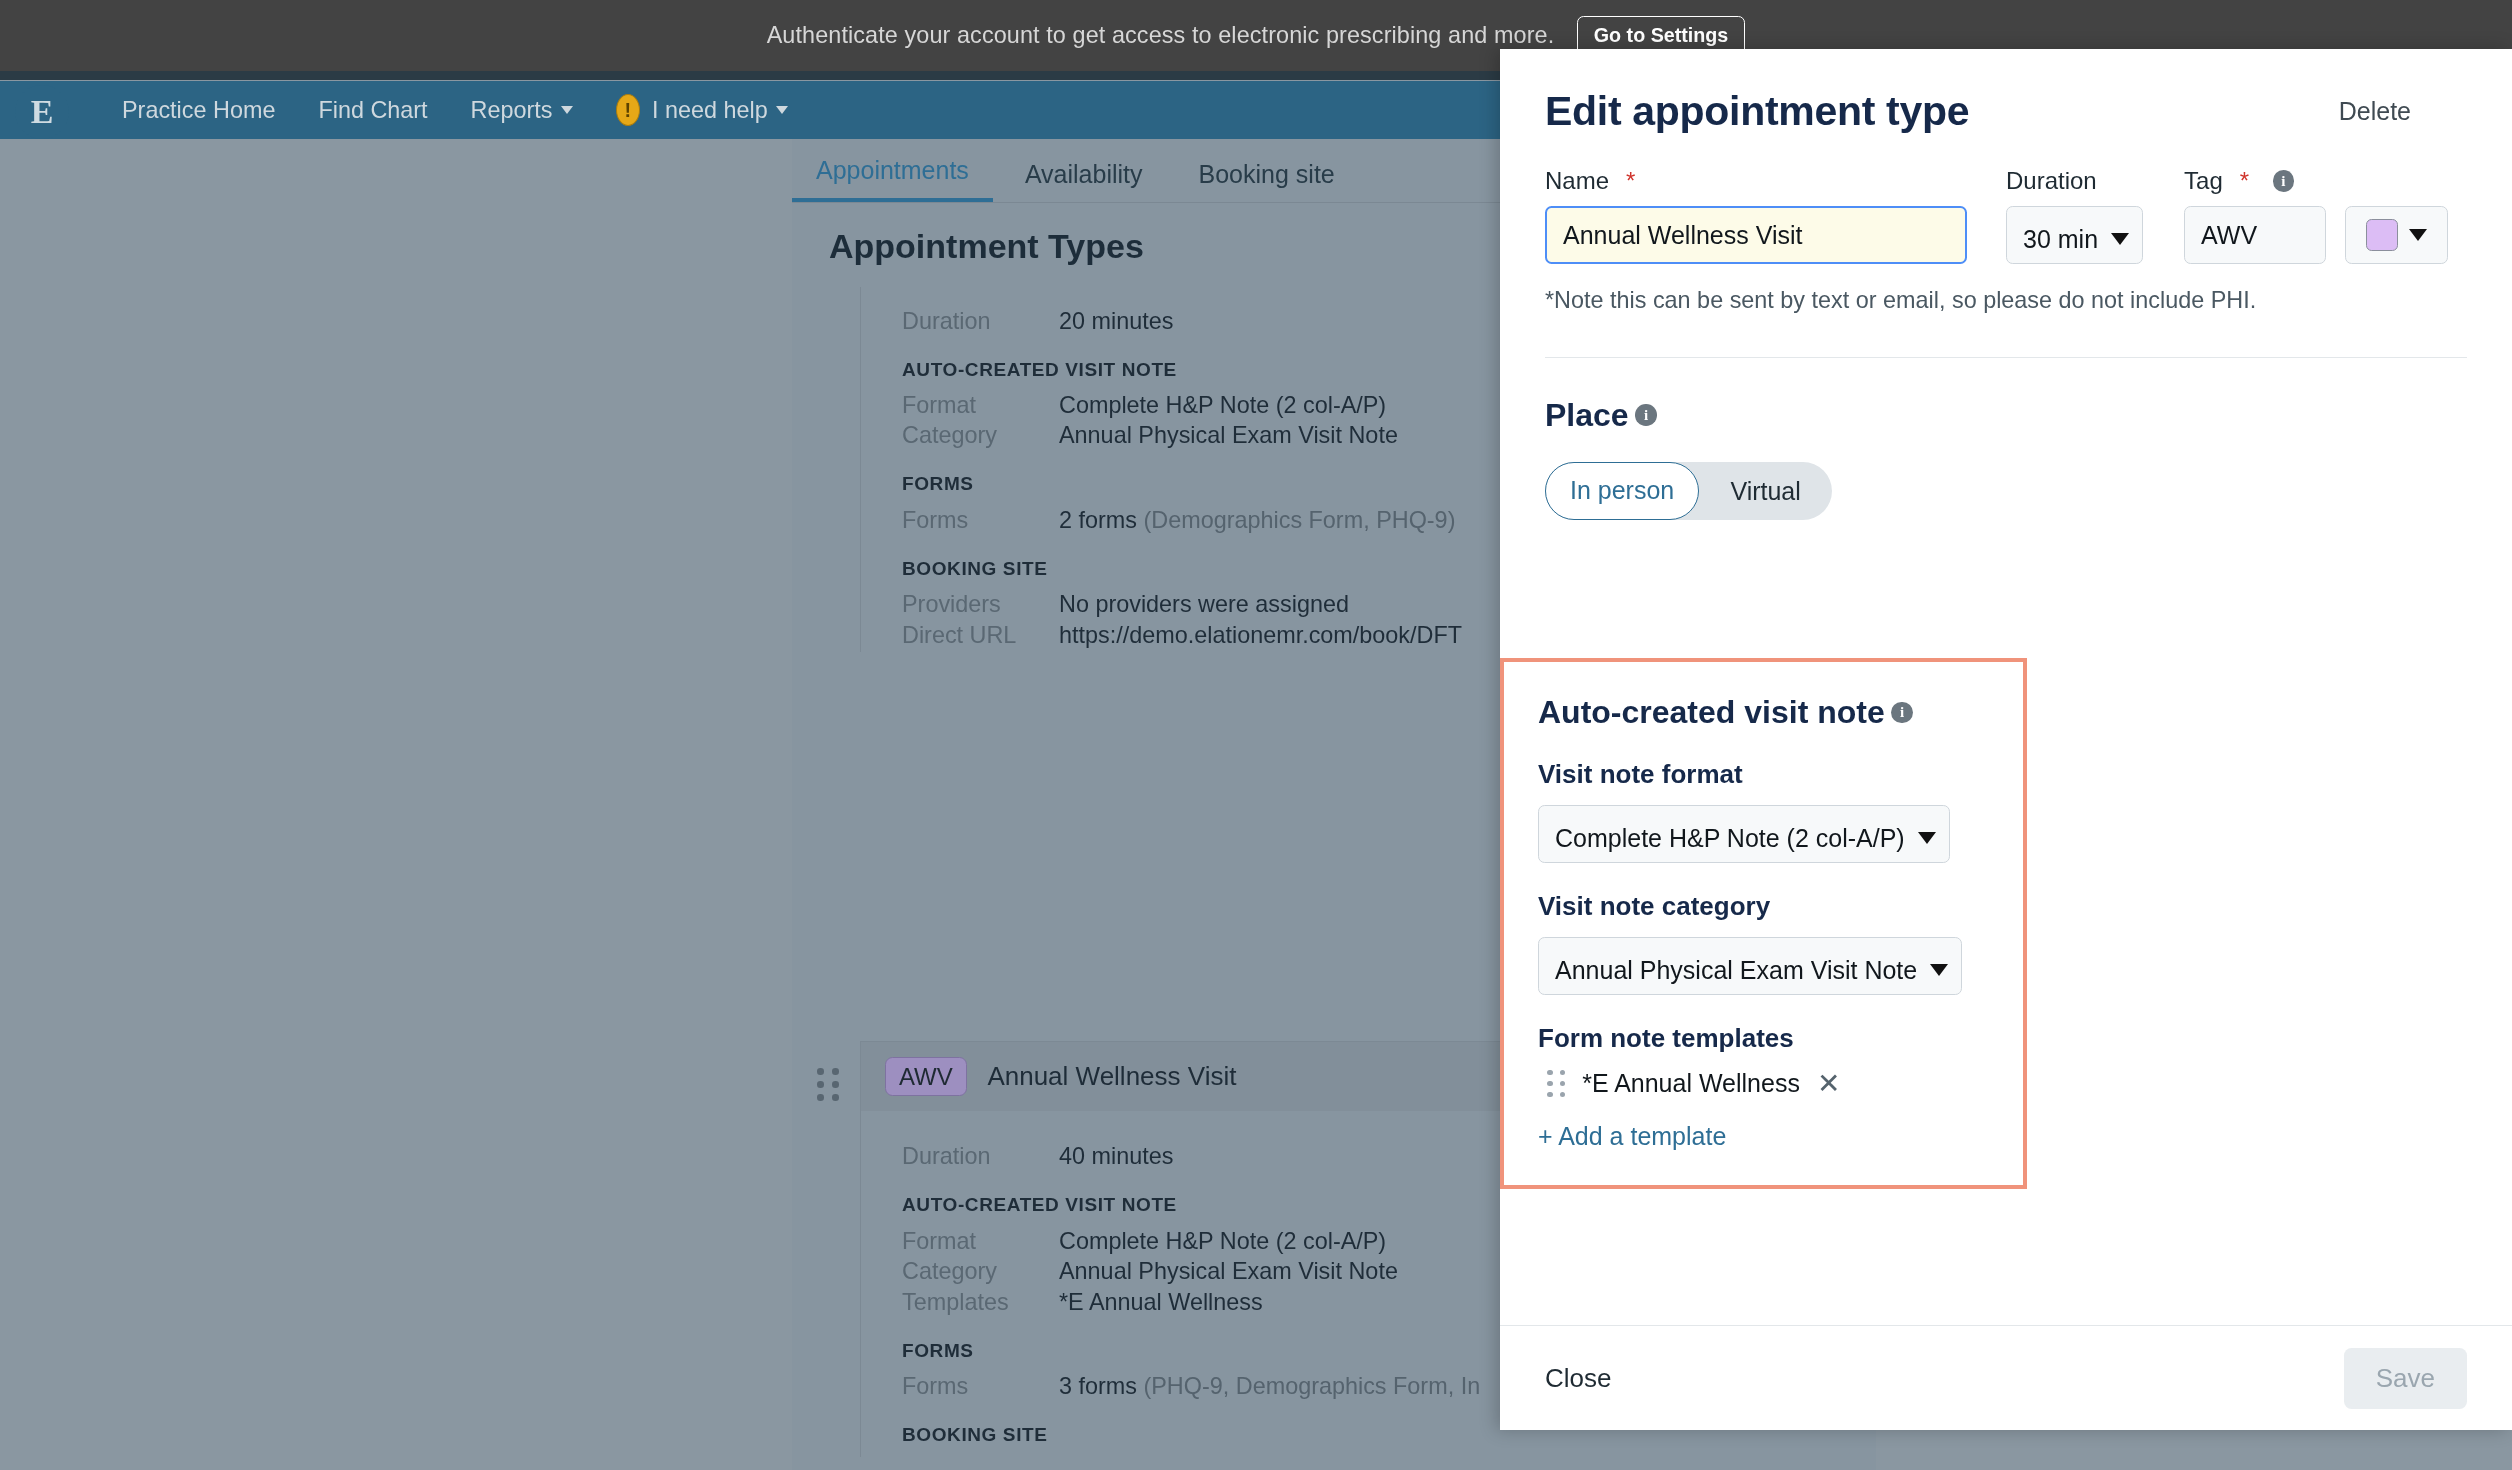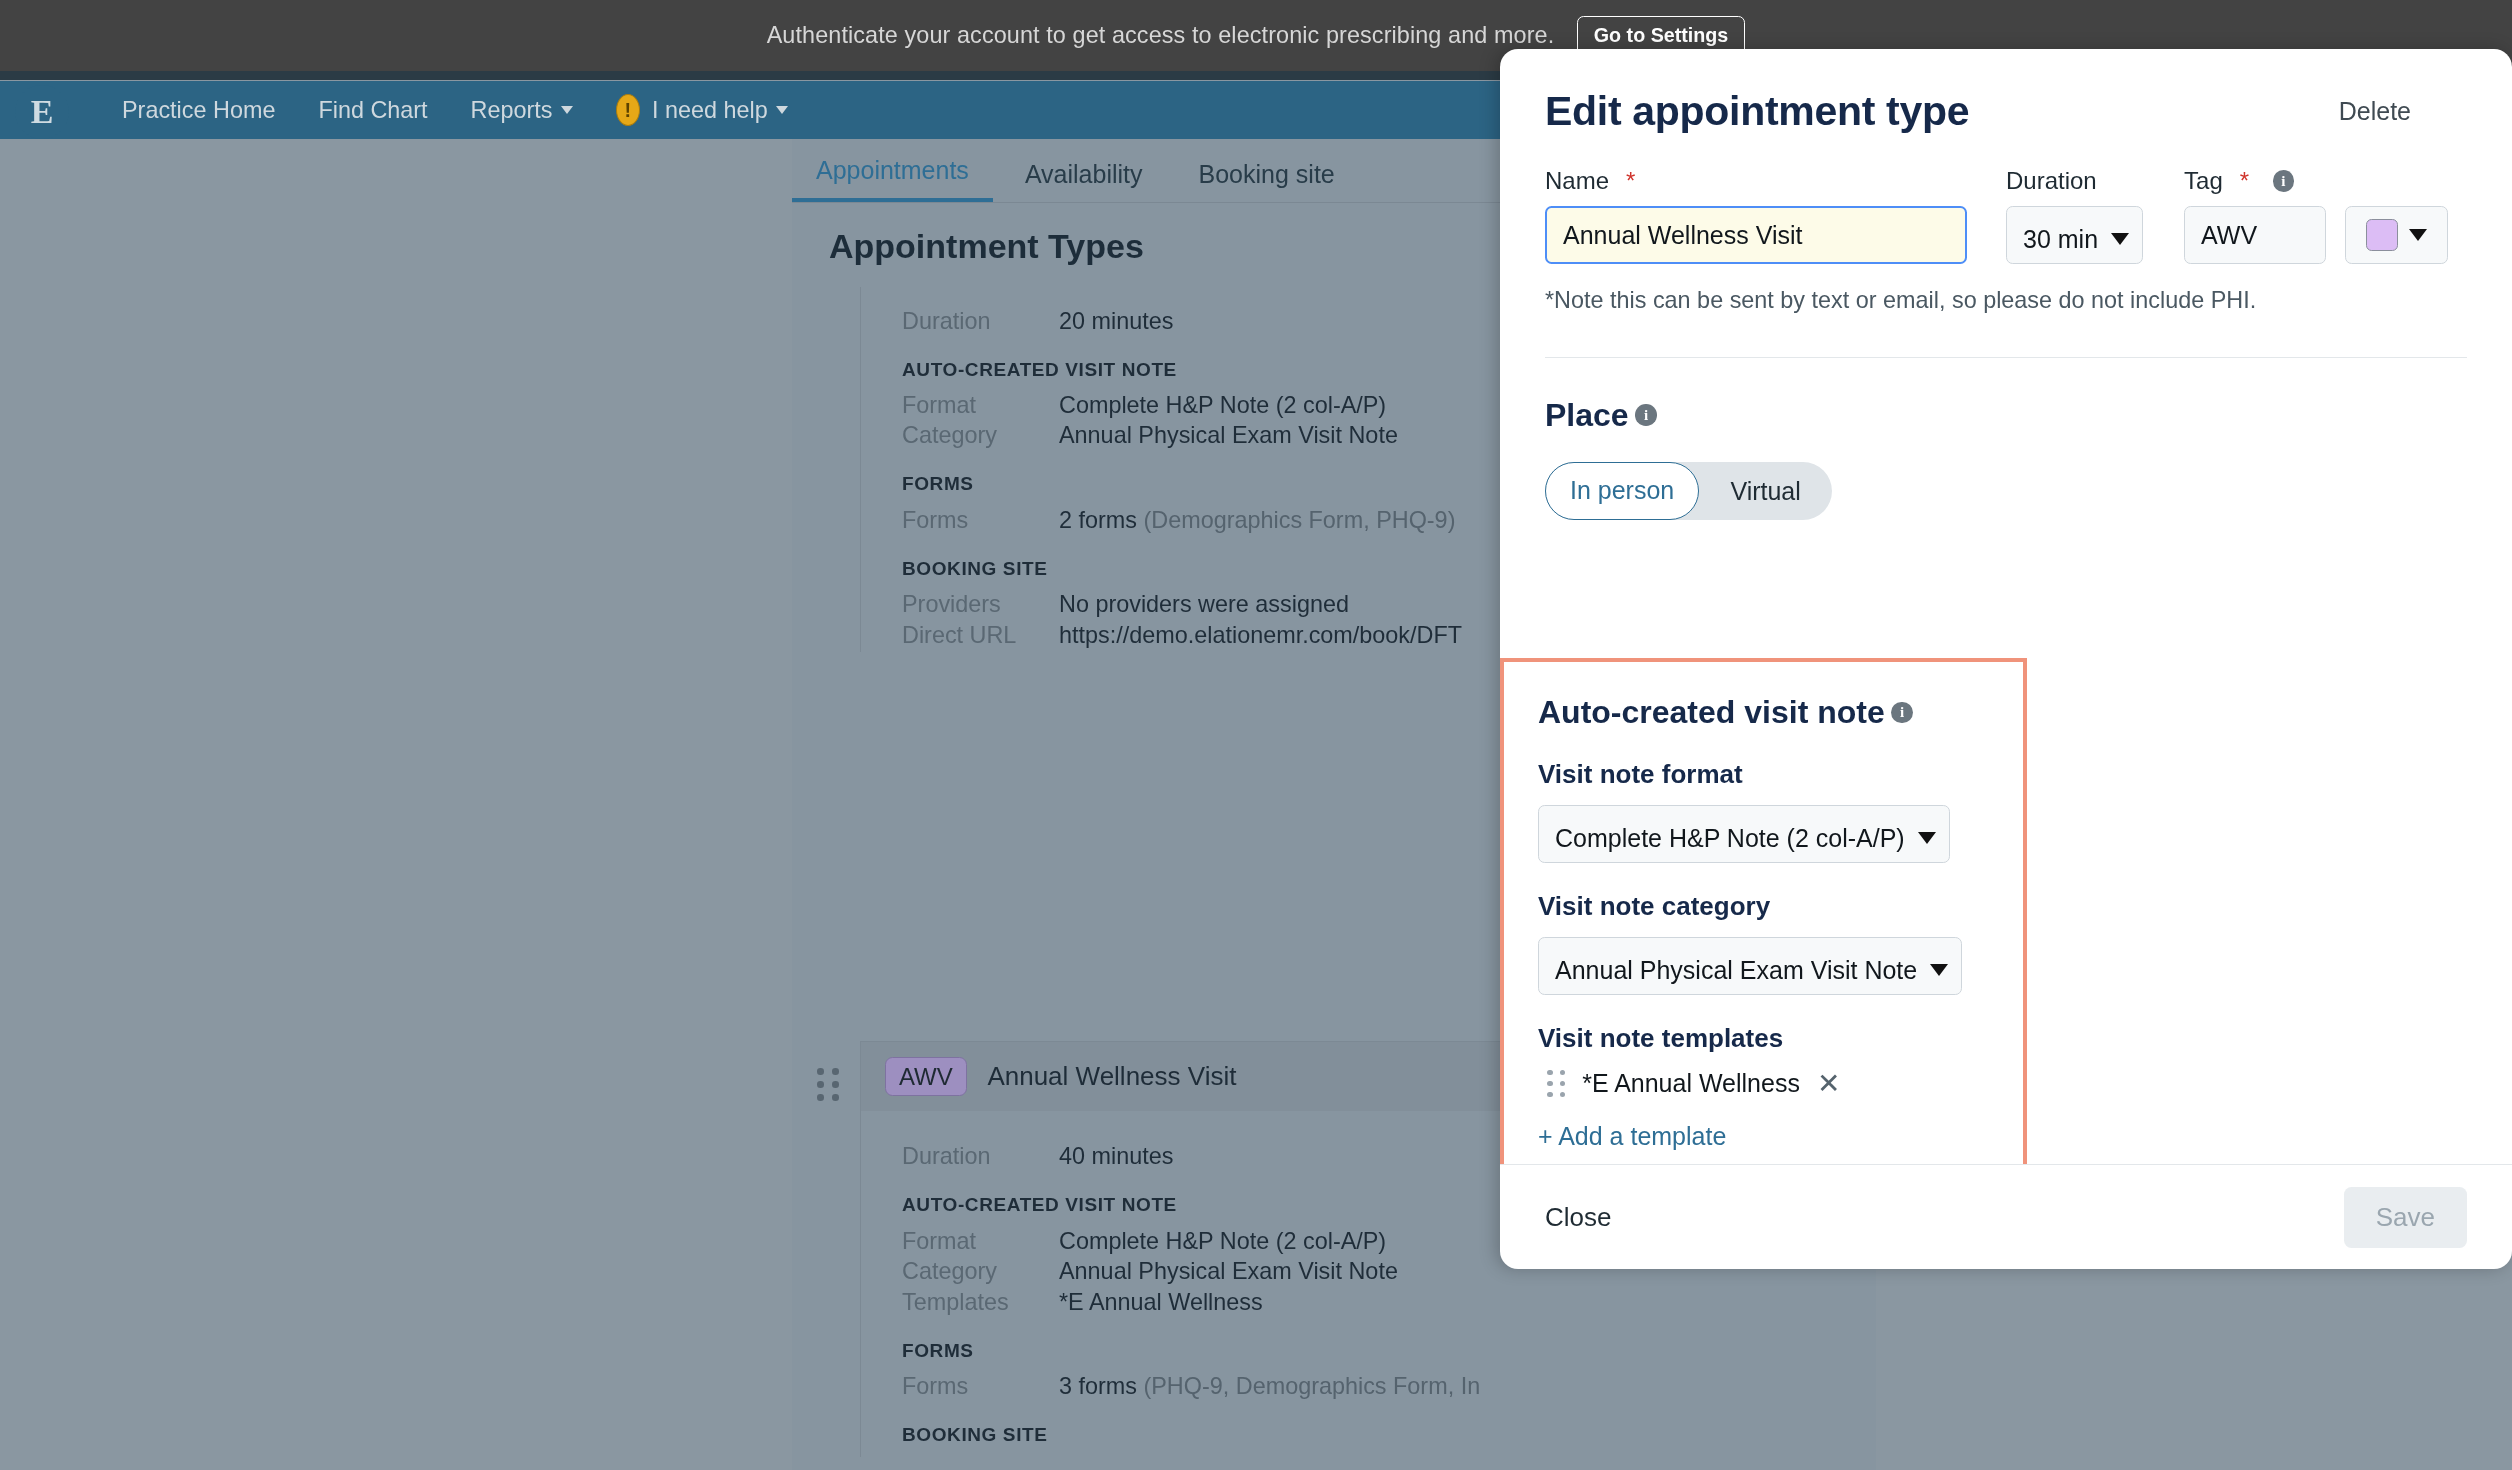--- a/index.html
+++ b/index.html
@@ -118,23 +118,23 @@
     letter-spacing: 0.6px; margin: 24px 0 11.2px 0;
   }
   .drag-dots {
     position: absolute; display: grid;
     grid-template-columns: repeat(2, 6.6px); gap: 6.6px 8.4px;
   }
   .drag-dots i { width: 6.6px; height: 6.6px; border-radius: 50%; background: #586671; display:block; }
 
   
   .drawer {
-    position: absolute; top: 49px; right: 0; width: 1012px; height: 1220px;
+    position: absolute; top: 49px; right: 0; width: 1012px; height: 1381px;
     background: #ffffff; box-shadow: -3.7px 0 17px rgba(0,0,0,.22);
-    display: flex; flex-direction: column; border-radius: 18px;
+    display: flex; flex-direction: column;
   }
   .drawer-head {
     display: flex; align-items: center; justify-content: space-between;
     padding: 39px 101px 32px 45px;
   }
   .drawer-title { font-size: 41px; font-weight: bold; color: #16294a; letter-spacing: -0.3px; }
   .delete-link { font-size: 25px; color: #3f4a52; cursor: pointer; }
 
   .drawer-body { flex: 1; padding: 0 45px; overflow: hidden; position: relative; }
 
@@ -429,21 +429,21 @@
         </div>
 
         <div class="spacer-20"></div>
         <div class="sub-label">Visit note category</div>
         <div class="select-box" style="display:inline-flex;">
           <span>Annual Physical Exam Visit Note</span>
           <span class="sel-caret"></span>
         </div>
 
         <div class="spacer-20"></div>
-        <div class="sub-label">Visit note templates</div>
+        <div class="sub-label">Form note templates</div>
         <div class="tpl-row">
           <span class="tpl-dots">
               <i></i>
               <i></i>
               <i></i>
               <i></i>
               <i></i>
               <i></i>
             </span>
           <span class="tpl-name">*E Annual Wellness</span>

